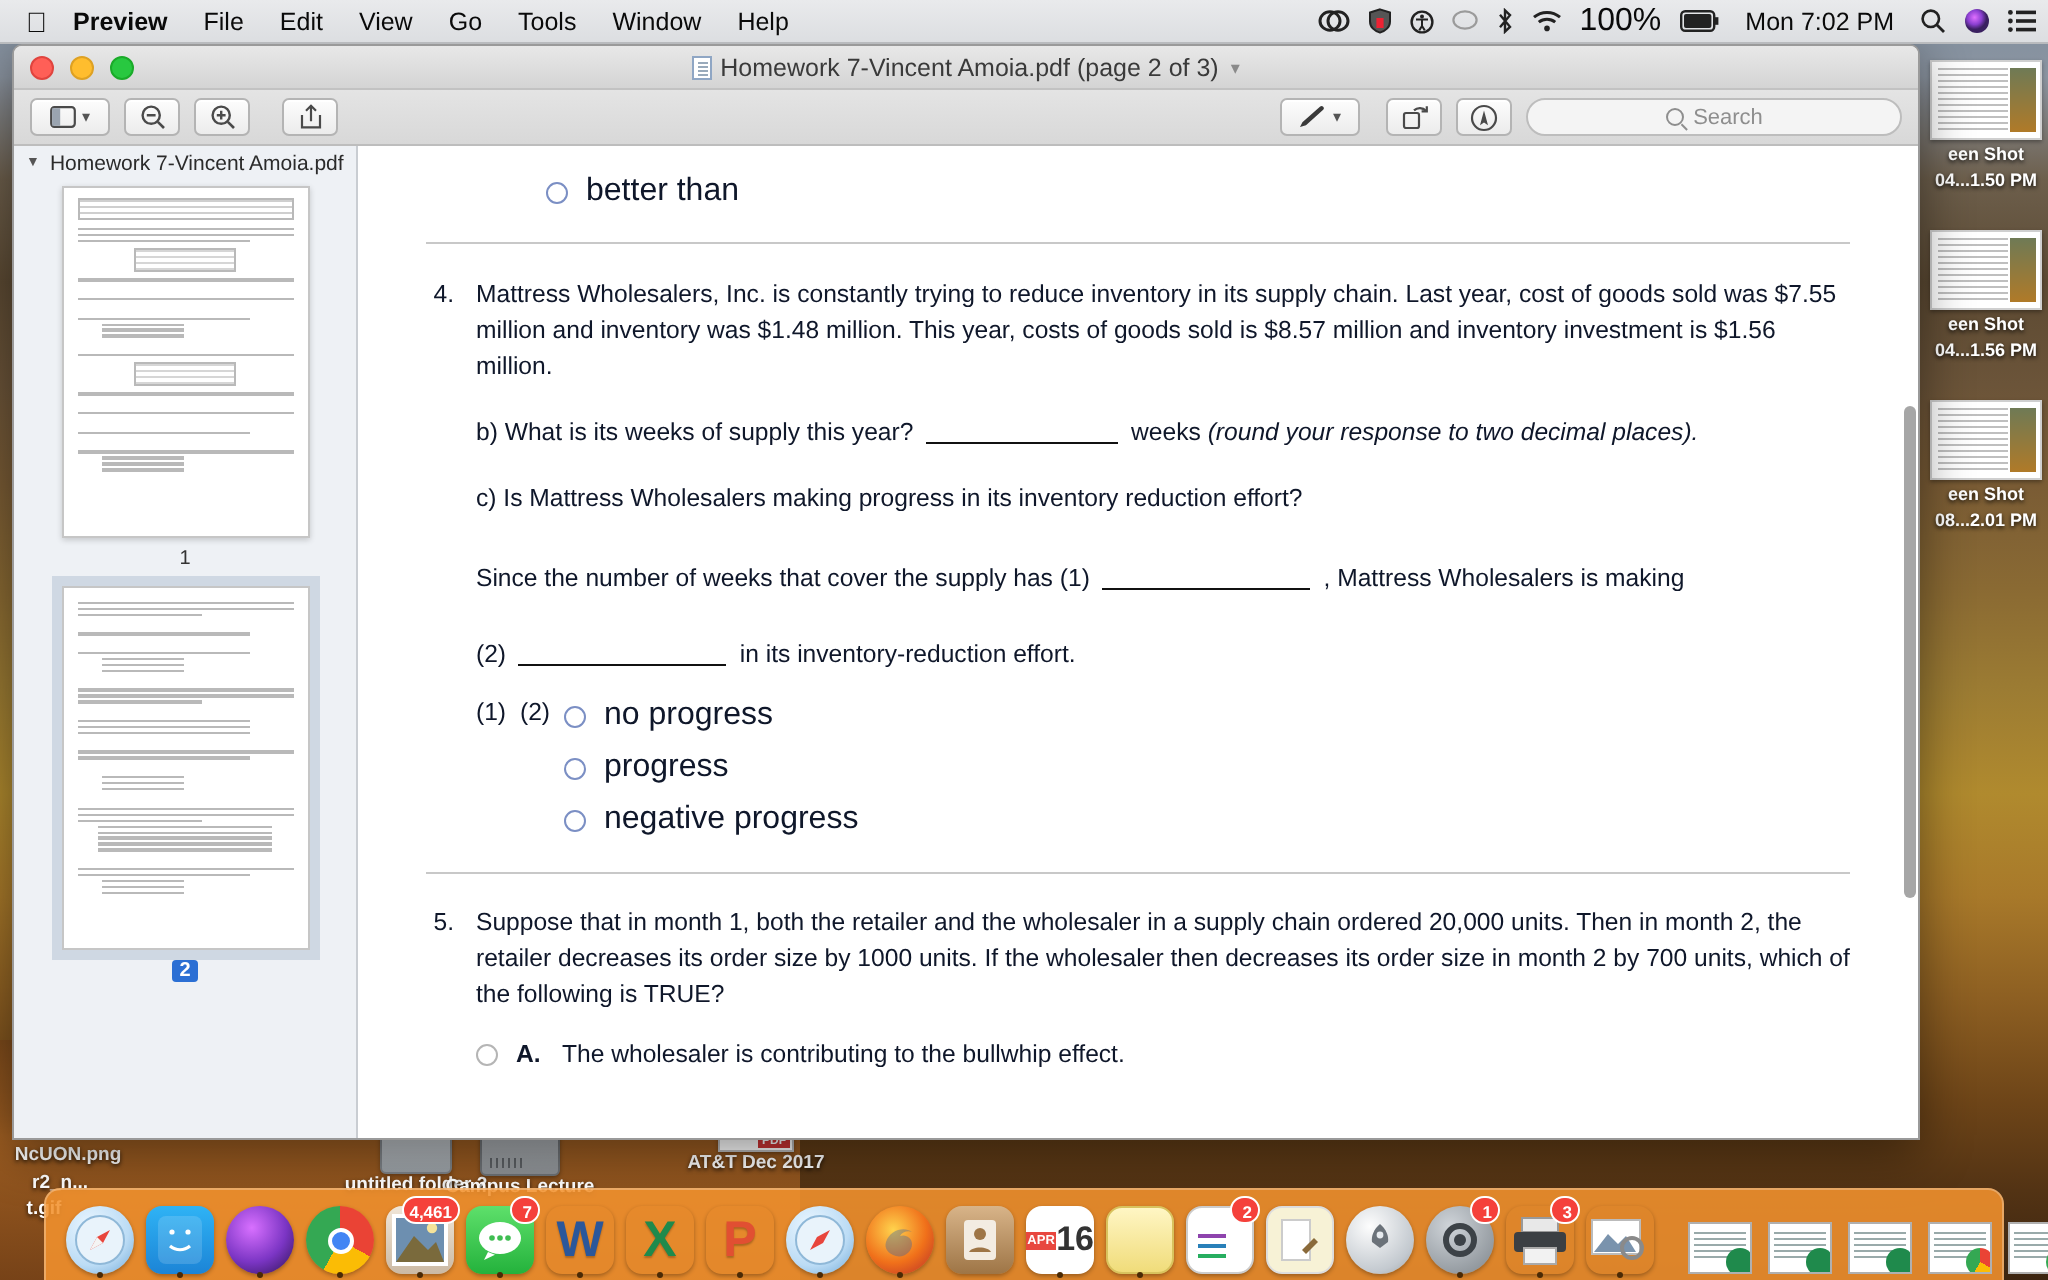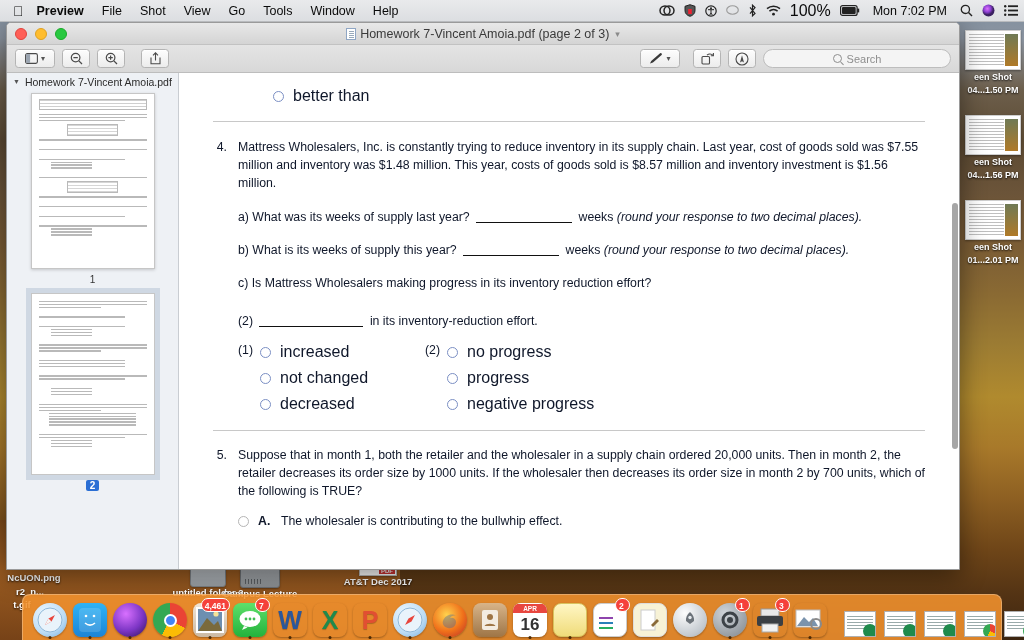--- a/index.html
+++ b/index.html
@@ -255,21 +255,21 @@
   .di .glyph {
     width:34px;height:34px;border-radius:8px;
     display:flex;align-items:center;justify-content:center;
     font-size:18px;color:#fff;font-weight:bold;
     box-shadow:0 1px 2px rgba(0,0,0,.3);
   }
   .di .glyph.circ{border-radius:50%;}
   .badge {
     position:absolute; top:-1px; right:-1px; min-width:15px; height:14px;
     background:#f5413b; color:#fff; border-radius:8px;
-    font-size:8.5px; line-height:14px; text-align:left;
+    font-size:8.5px; line-height:14px; text-align:right;
     padding:0 3px; border:1px solid #fff; font-weight:bold;
   }
   .dot { position:absolute; bottom:-2px; left:50%; transform:translateX(-50%);
     width:3px;height:3px;border-radius:50%;background:#4a2a06; }
   .dsep { width:1px; height:34px; background:rgba(255,255,255,.5); margin:0 4px; }
   .mini-win {
     width:32px;height:26px;background:#fff;border:1px solid #b0b0b0;
     position:relative;overflow:hidden;
   }
   .mini-win::before{
@@ -292,21 +292,21 @@
   <div class="lbl">04...1.50 PM</div>
 </div>
 <div class="dfile" style="left:962px; top:115px;">
   <div class="thumb"></div>
   <div class="lbl">een Shot</div>
   <div class="lbl">04...1.56 PM</div>
 </div>
 <div class="dfile" style="left:962px; top:200px;">
   <div class="thumb"></div>
   <div class="lbl">een Shot</div>
-  <div class="lbl">01...2.01 PM</div>
+  <div class="lbl">08...2.01 PM</div>
 </div>
 
 <div class="dsk-sm" style="left:2px; top:572px; width:64px;">
   <div class="lbl2">NcUON.png</div>
 </div>
 <div class="dsk-sm" style="left:0px; top:586px; width:60px;">
   <div class="lbl2">r2_n...</div>
 </div>
 <div class="dsk-sm" style="left:0px; top:599px; width:44px;">
   <div class="lbl2">t.gif</div>
@@ -321,21 +321,21 @@
 </div>
 <div class="dsk-sm" style="left:330px; top:548px; width:96px;">
   <div class="dsk-icon-pdf"></div>
   <div class="lbl2">AT&amp;T Dec 2017</div>
 </div>
 
 <div id="menubar">
   <div class="mb-apple"></div>
   <div class="mb-item bold">Preview</div>
   <div class="mb-item">File</div>
-  <div class="mb-item">Shot</div>
+  <div class="mb-item">Edit</div>
   <div class="mb-item">View</div>
   <div class="mb-item">Go</div>
   <div class="mb-item">Tools</div>
   <div class="mb-item">Window</div>
   <div class="mb-item">Help</div>
 
   <div id="mb-right">
     <span class="mb-ic">
       <svg width="16" height="11" viewBox="0 0 16 11">
           <ellipse cx="6" cy="5.5" rx="5" ry="4.6" fill="none" stroke="#222" stroke-width="1.5"></ellipse>
@@ -585,59 +585,45 @@
           <span>better than</span>
         </div>
 
         <div class="hr" style="margin-top:16px"></div>
 
         <div class="q" style="margin-top:16px;">
           <div class="qn">4.</div>
           <div class="qtext">Mattress Wholesalers, Inc. is constantly trying to reduce inventory in its supply chain. Last year, cost of goods sold was $7.55 million and inventory was $1.48 million. This year, costs of goods sold is $8.57 million and inventory investment is $1.56 million.</div>
         </div>
 
-        <div class="sub" style="margin-top:16px">
-          <span>a) What was its weeks of supply last year?</span>
-          <span class="blank"></span>
-          <span>weeks</span>
-          <em>(round your response to two decimal places).</em>
-        </div>
 
         <div class="sub" style="margin-top:15px">
           <span>b) What is its weeks of supply this year?</span>
           <span class="blank"></span>
           <span>weeks</span>
           <em>(round your response to two decimal places).</em>
         </div>
 
         <div class="sub" style="margin-top:15px">c) Is Mattress Wholesalers making progress in its inventory reduction effort?</div>
 
+        <div class="sub" style="margin-top:22px">
+          <span>Since the number of weeks that cover the supply has</span>
+          <span>(1)</span>
+          <span class="blank dash"></span>
+          <span>, Mattress Wholesalers is making</span>
+        </div>
 
         <div class="sub" style="margin-top:20px">
           <span>(2)</span>
           <span class="blank dash"></span>
           <span>in its inventory-reduction effort.</span>
         </div>
 
         <div class="opts-2col">
           <div class="grpnum">(1)</div>
-          <div class="col c1">
-            <div class="opt-row">
-              <span class="radio"></span>
-              <span>increased</span>
-            </div>
-            <div class="opt-row">
-              <span class="radio"></span>
-              <span>not changed</span>
-            </div>
-            <div class="opt-row">
-              <span class="radio"></span>
-              <span>decreased</span>
-            </div>
-          </div>
           <div class="grpnum">(2)</div>
           <div class="col">
             <div class="opt-row">
               <span class="radio"></span>
               <span>no progress</span>
             </div>
             <div class="opt-row">
               <span class="radio"></span>
               <span>progress</span>
             </div>
@@ -778,21 +764,21 @@
     <div class="glyph" style="background:linear-gradient(to bottom,#d8b489,#9e7546)">
       <svg width="22" height="24" viewBox="0 0 22 24">
           <rect x="3" y="2" width="16" height="20" rx="2" fill="#f3ece2"></rect>
           <circle cx="11" cy="9" r="3" fill="#9e7546"></circle>
           <path d="M5.5 18c1.5-3 9.5-3 11 0Z" fill="#9e7546"></path>
         </svg>
     </div>
   </div>
 
   <div class="di">
-    <div class="glyph" style="background:#fff;flex-direction:column;padding:0;overflow:hidden">
+    <div class="glyph" style="background:#fff;flex-direction:row;padding:0;overflow:hidden">
       <div style="background:#e8473f;color:#fff;font-size:6.5px;width:100%;text-align:center;line-height:9px;font-weight:bold">APR</div>
       <div style="color:#333;font-size:17px;line-height:24px">16</div>
     </div>
     <div class="dot"></div>
   </div>
 
   <div class="di">
     <div class="glyph" style="background:linear-gradient(to bottom,#fff6c4,#f0dc7a);border:1px solid #d8c25e"></div>
     <div class="dot"></div>
   </div>

